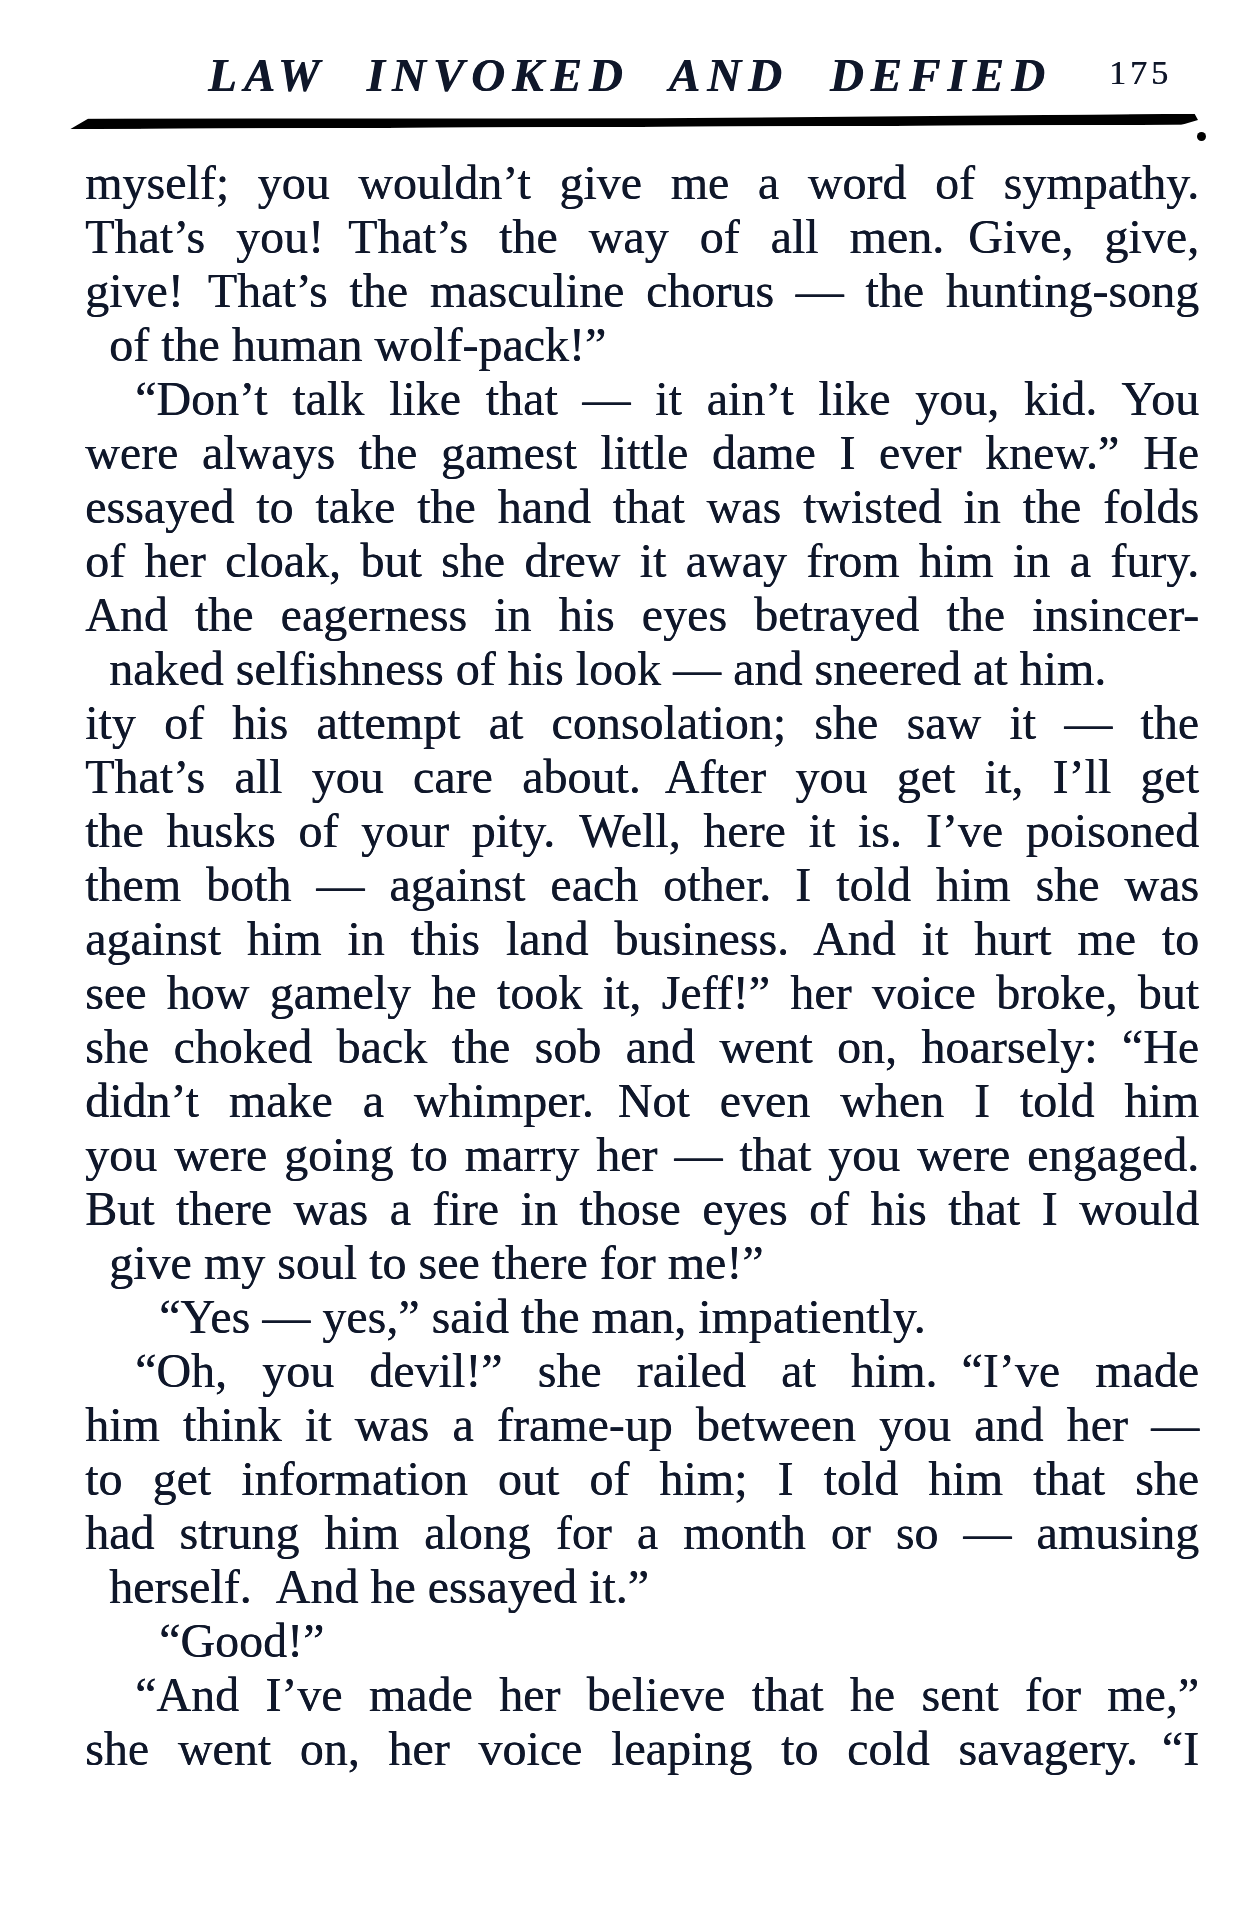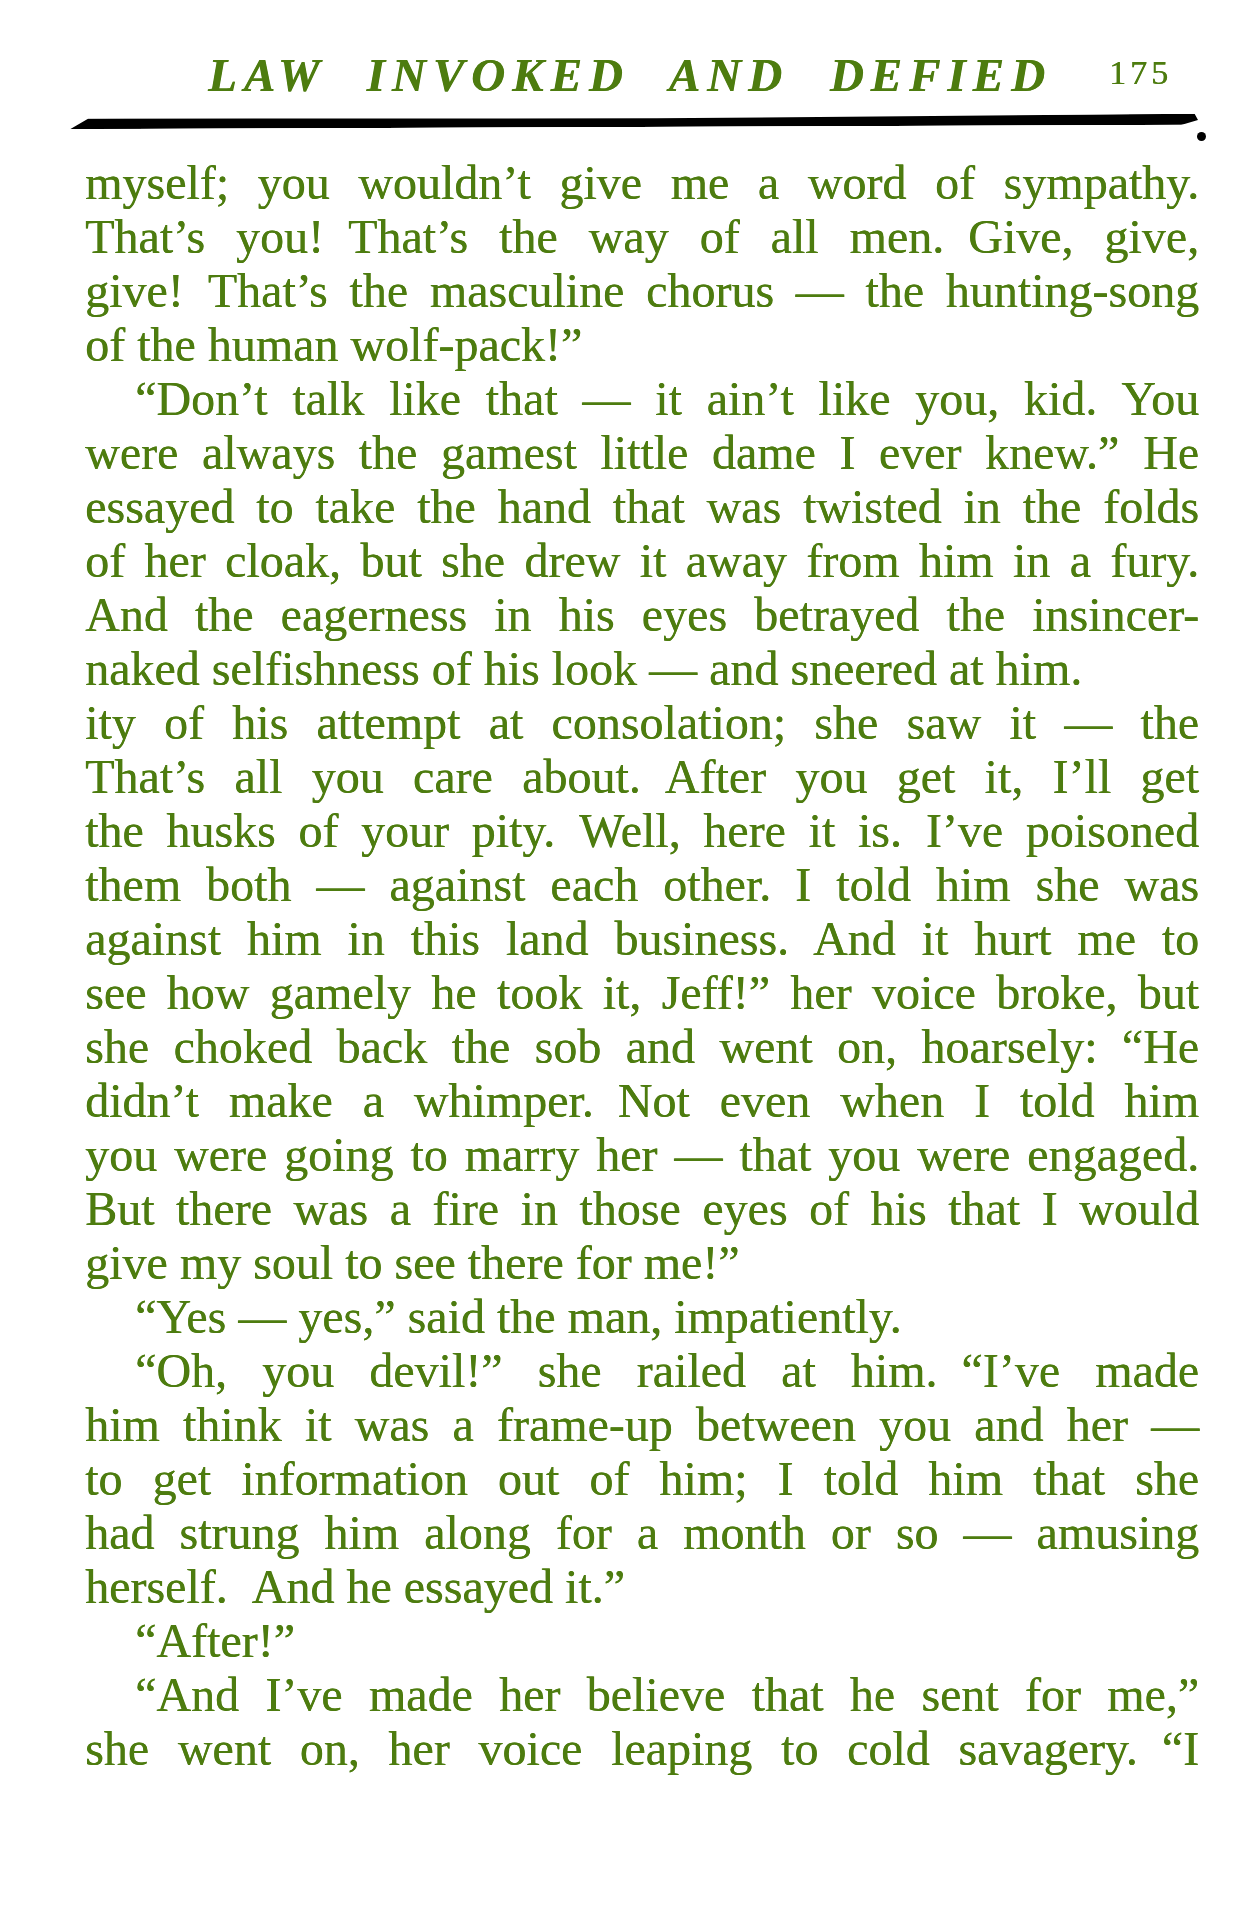--- a/index.html
+++ b/index.html
@@ -2,21 +2,21 @@
 <html><head>
 <meta charset="utf-8">
 <style>
   html, body { margin: 0; padding: 0; background: #ffffff; }
   .page {
     position: relative;
     width: 1236px;
     height: 1926px;
     background: #ffffff;
     font-family: "Liberation Serif", "DejaVu Serif", serif;
-    color: #4d7c0f;
+    color: #0f172a;
     overflow: hidden;
   }
   .running-head {
     position: absolute;
     top: 46px; left: 0;
     width: 100%; height: 66px;
   }
   .head-title {
     position: absolute;
     left: 50%; top: 2px;
@@ -59,20 +59,21 @@
     font-size: 48px;
     line-height: 54px;
     text-shadow: 0.4px 0 0 currentColor;
   }
   .line {
     text-align: justify;
     text-align-last: justify;
   }
   .line.para-end {
     text-align-last: left;
+    margin-left: 24px;
   }
   .line.indent {
     text-indent: 50px;
   }
 </style>
 </head>
 <body>
 
 <div class="page">
 
@@ -105,18 +106,18 @@
     <div class="line">didn’t make a whimper. Not even when I told him</div>
     <div class="line">you were going to marry her — that you were engaged.</div>
     <div class="line">But there was a fire in those eyes of his that I would</div>
     <div class="line para-end">give my soul to see there for me!”</div>
     <div class="line indent para-end">“Yes — yes,” said the man, impatiently.</div>
     <div class="line indent">“Oh, you devil!” she railed at him. “I’ve made</div>
     <div class="line">him think it was a frame-up between you and her —</div>
     <div class="line">to get information out of him; I told him that she</div>
     <div class="line">had strung him along for a month or so — amusing</div>
     <div class="line para-end">herself. And he essayed it.”</div>
-    <div class="line indent para-end">“After!”</div>
+    <div class="line indent para-end">“Good!”</div>
     <div class="line indent">“And I’ve made her believe that he sent for me,”</div>
     <div class="line">she went on, her voice leaping to cold savagery. “I</div>
   </div>
 
 </div>
 
 </body></html>

